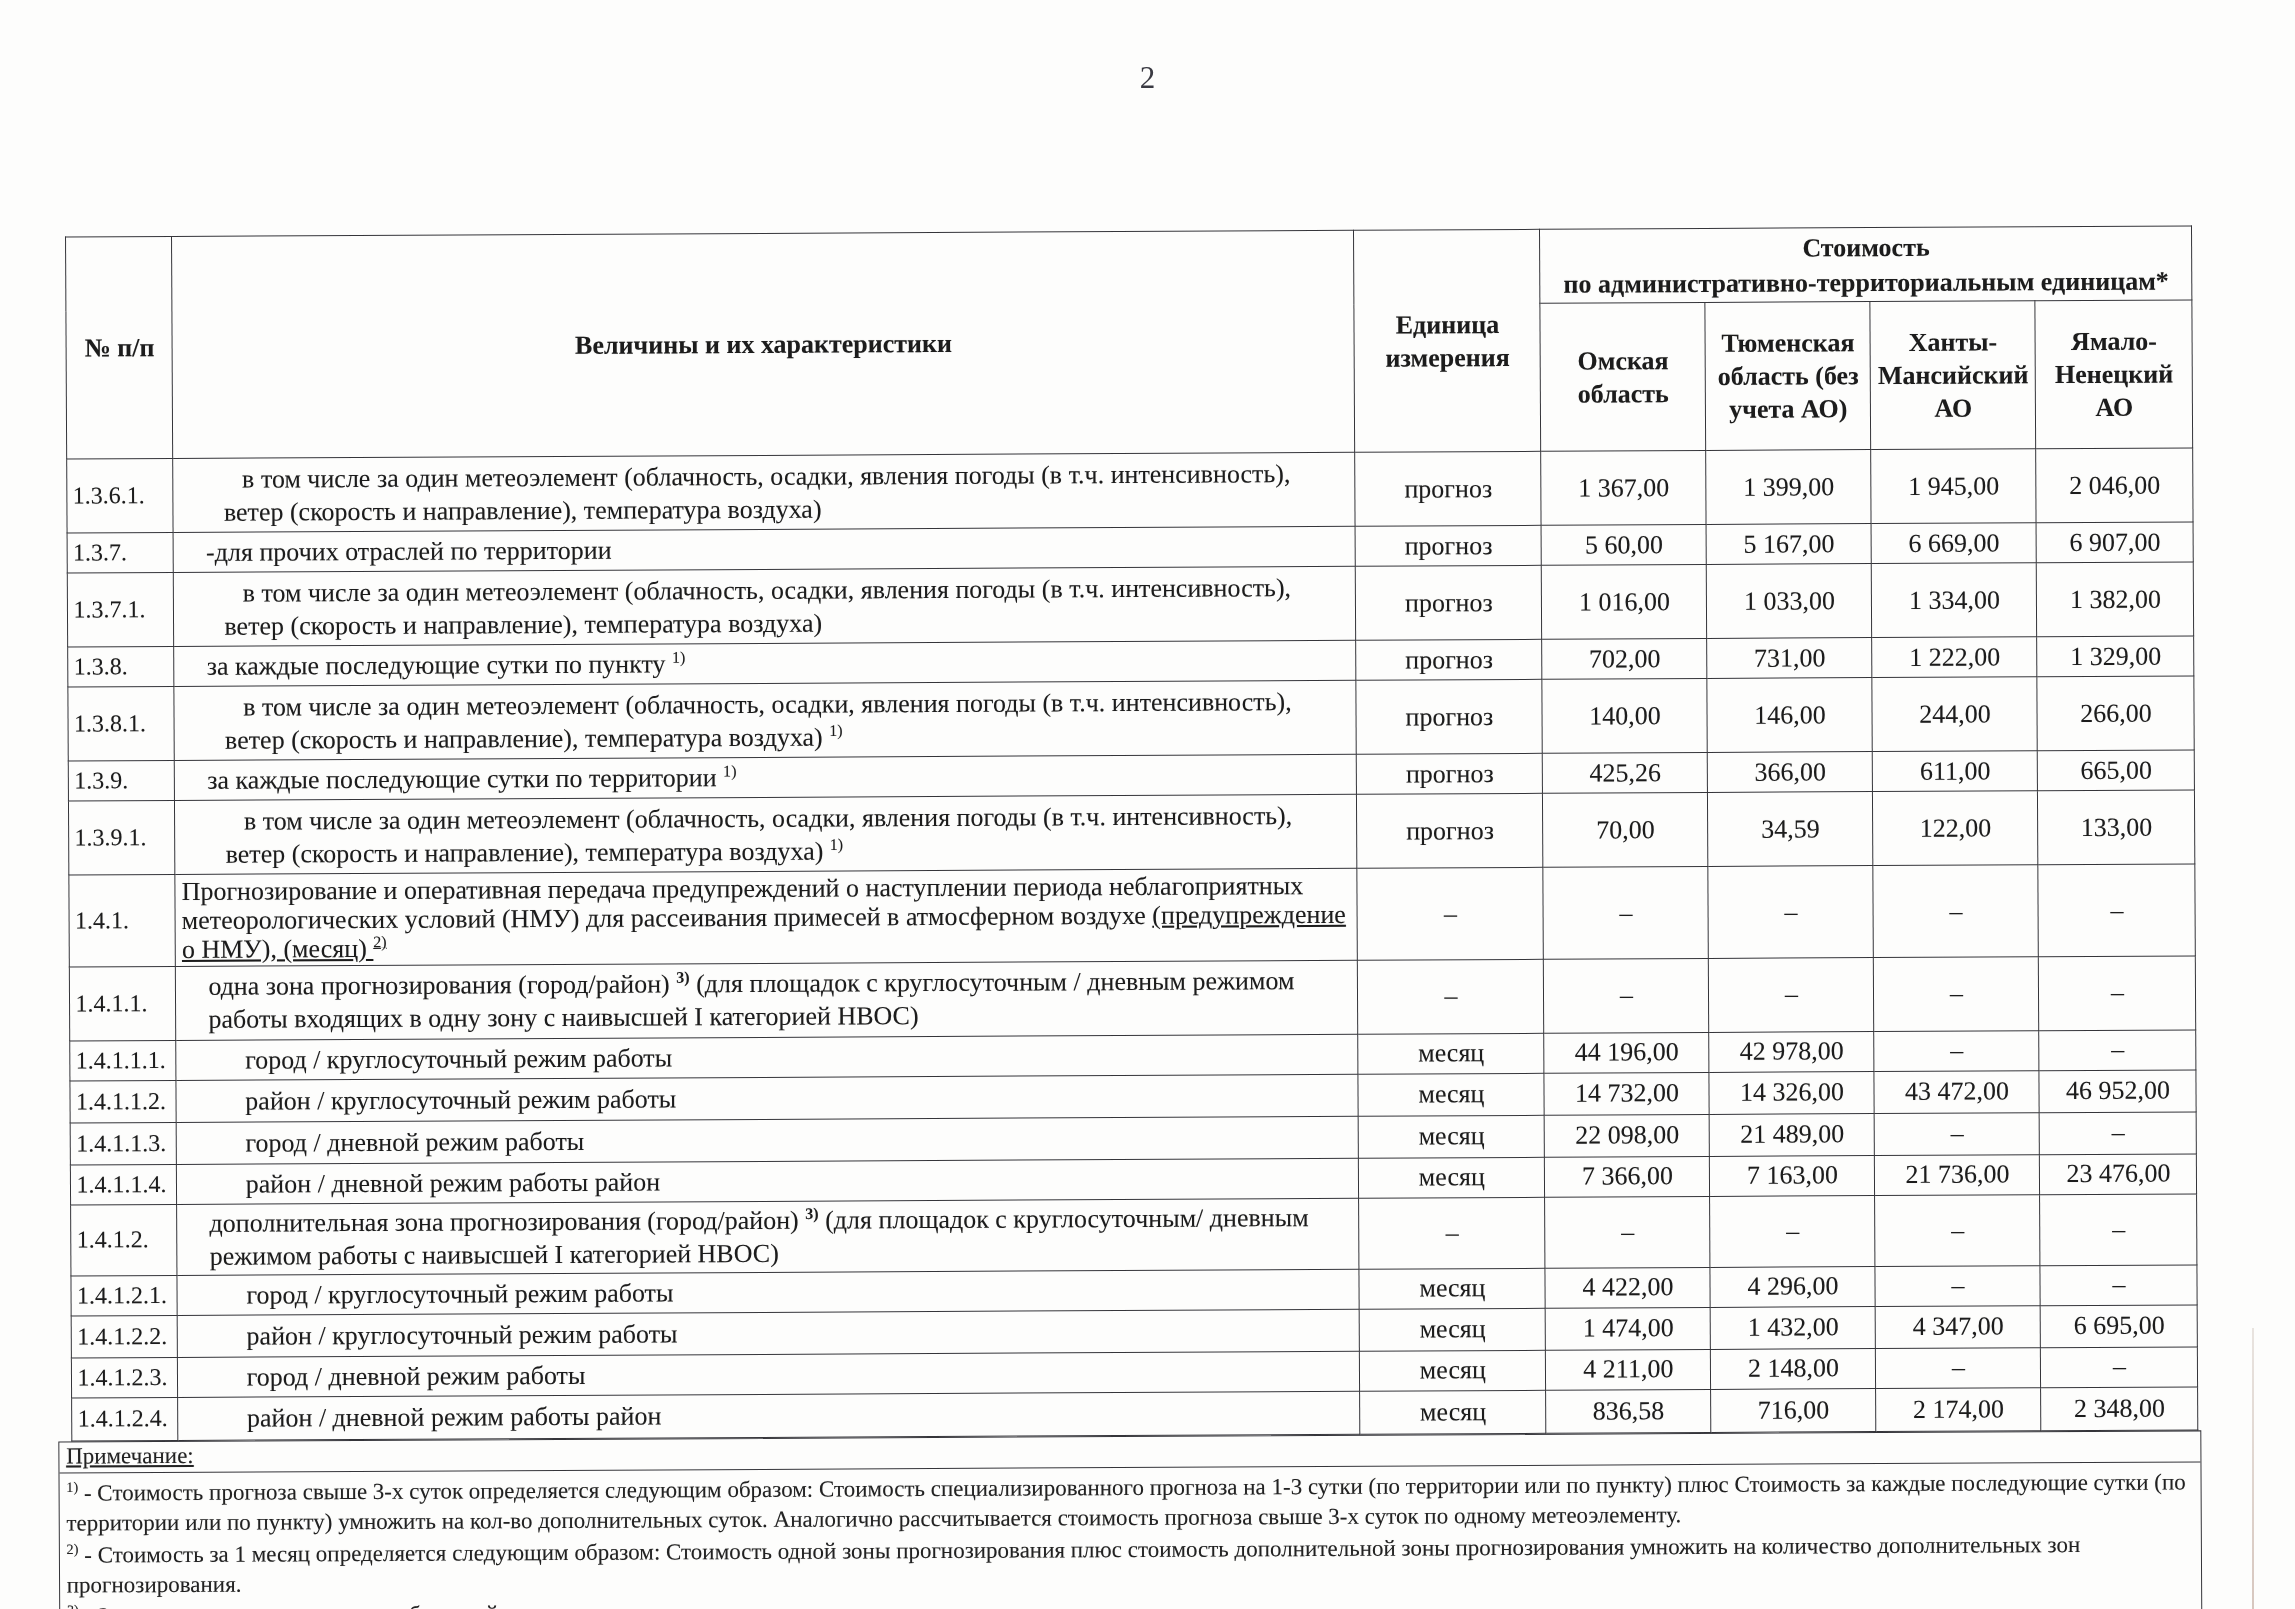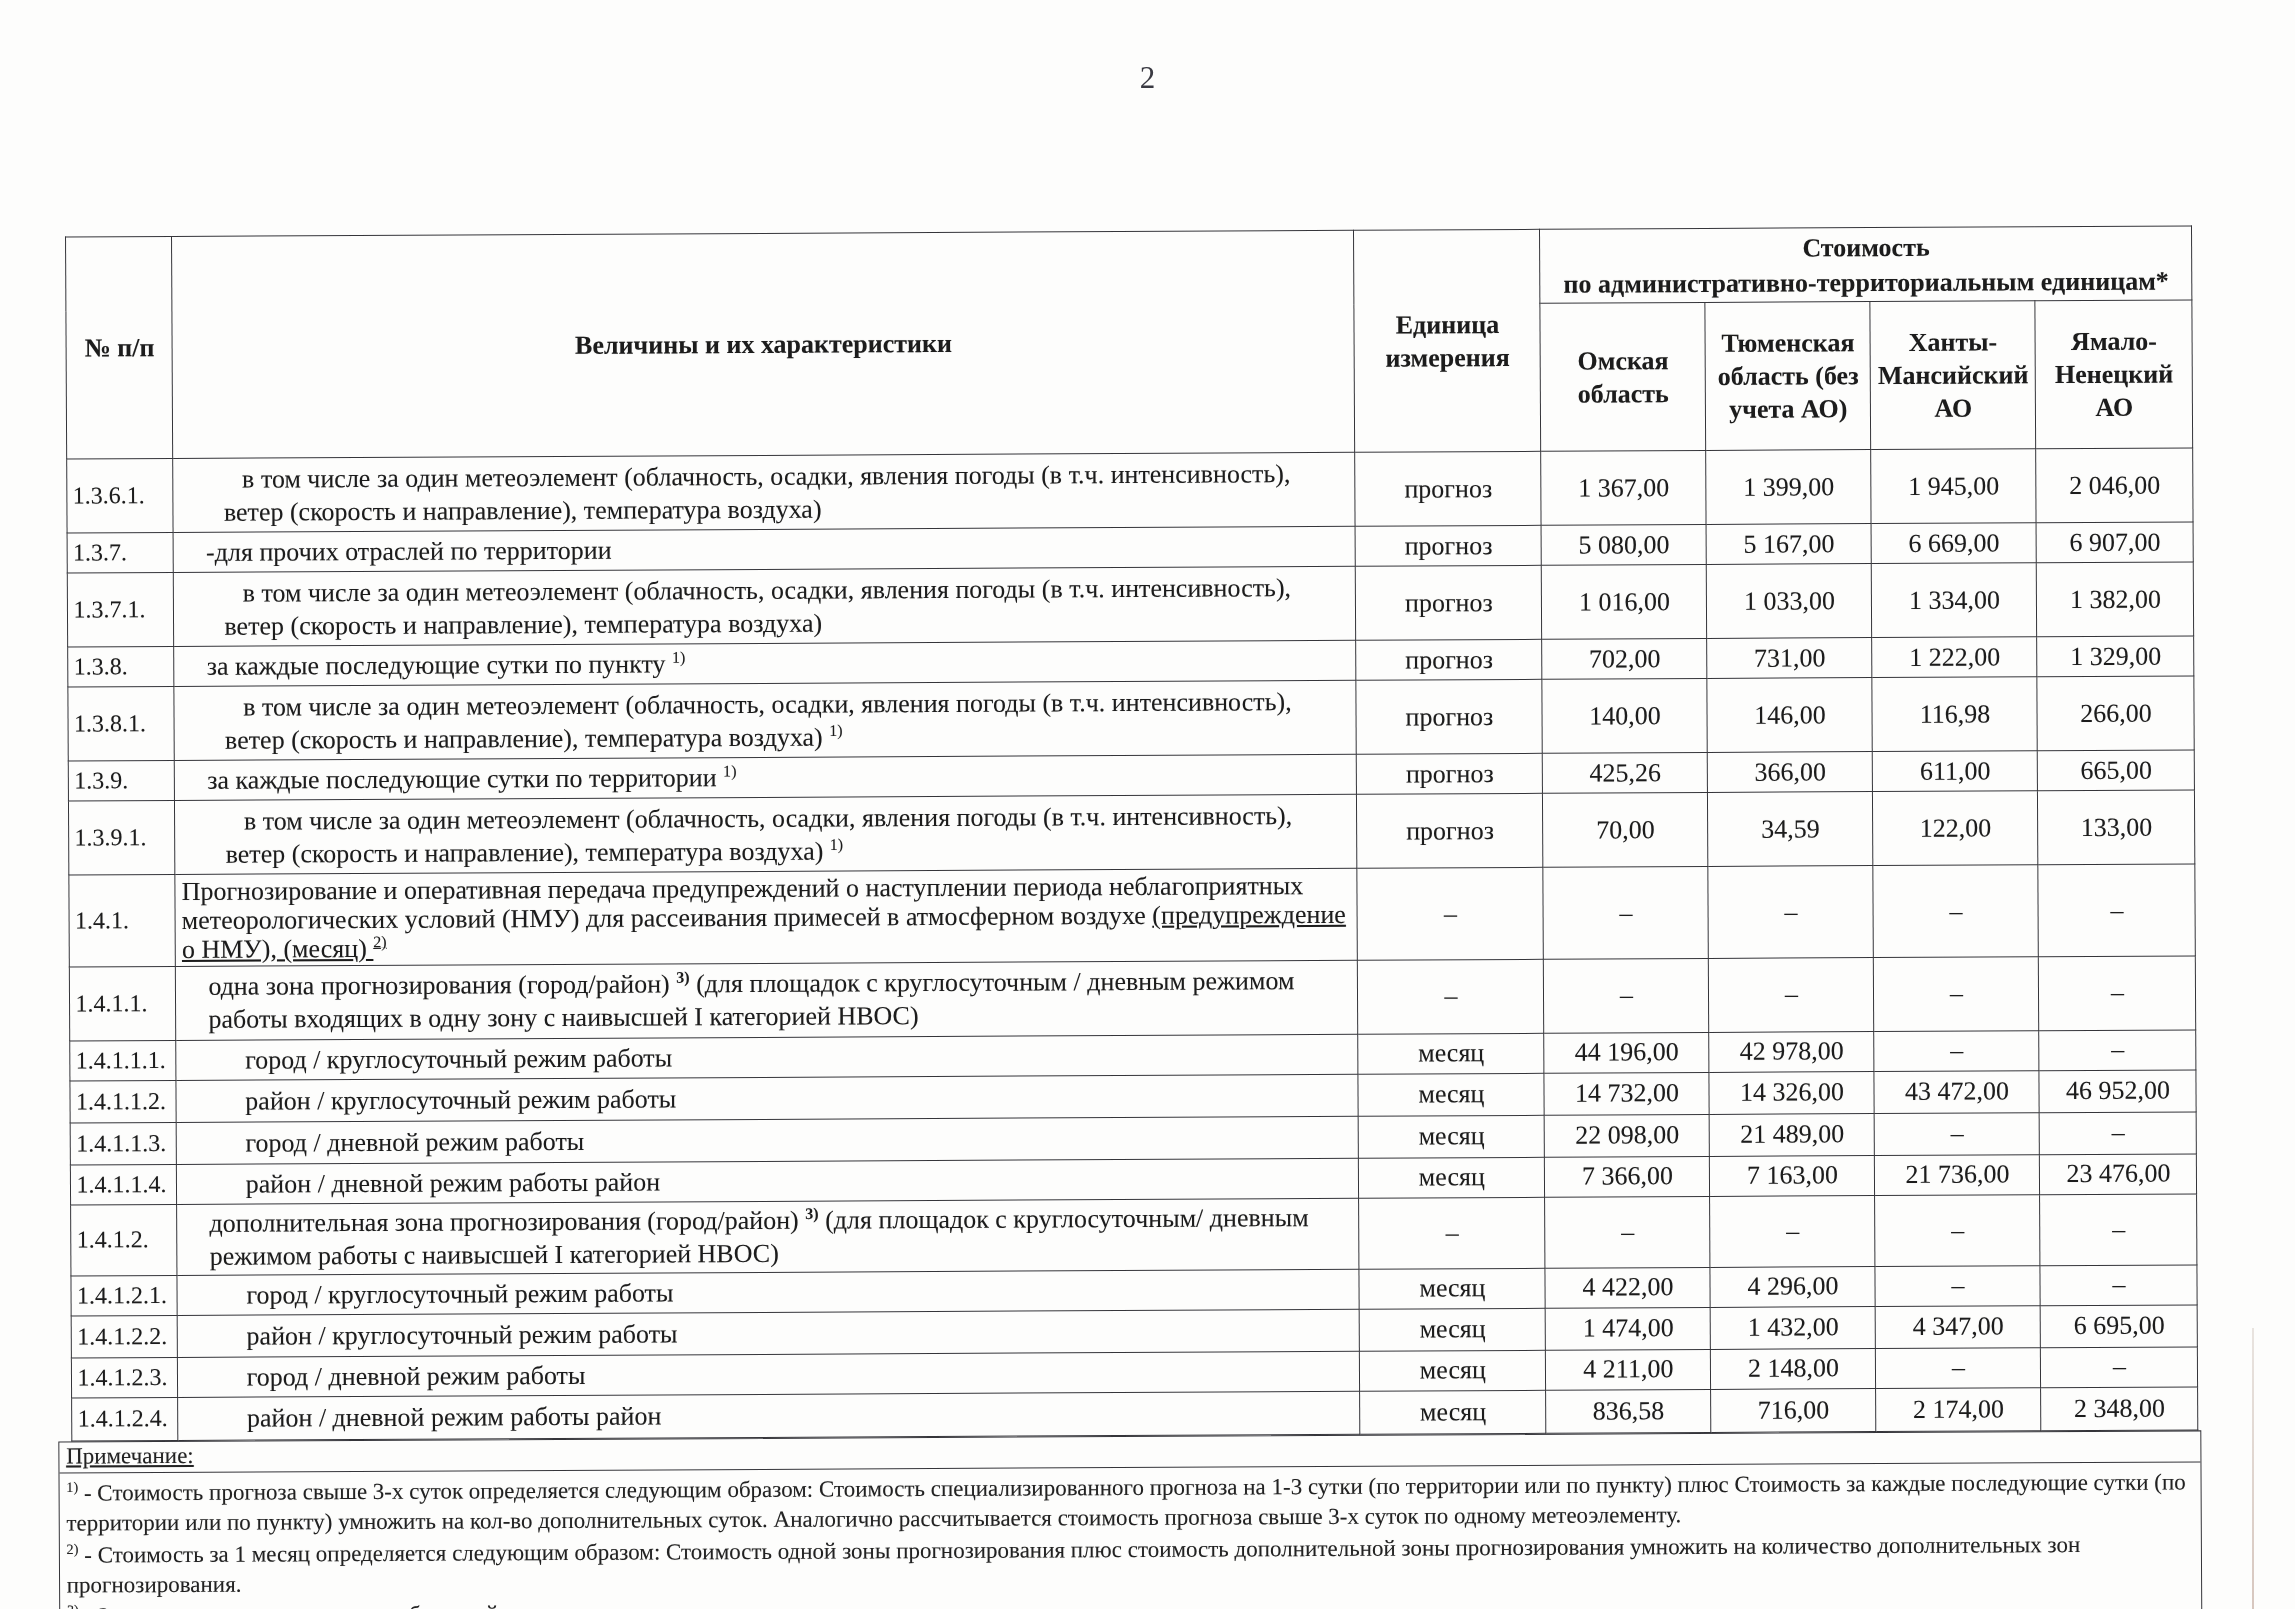--- a/index.html
+++ b/index.html
@@ -166,21 +166,21 @@
           <td class="c-unit">прогноз</td>
           <td class="c-val">1 367,00</td>
           <td class="c-val">1 399,00</td>
           <td class="c-val">1 945,00</td>
           <td class="c-val">2 046,00</td>
         </tr>
         <tr style="height: 40px;">
           <td class="c-num">1.3.7.</td>
           <td class="c-desc ind1"><span>-для прочих отраслей по территории</span></td>
           <td class="c-unit">прогноз</td>
-          <td class="c-val">5 080,00</td>
+          <td class="c-val">5 60,00</td>
           <td class="c-val">5 167,00</td>
           <td class="c-val">6 669,00</td>
           <td class="c-val">6 907,00</td>
         </tr>
         <tr style="height: 74px;">
           <td class="c-num">1.3.7.1.</td>
           <td class="c-desc ind2"><span>в том числе за один метеоэлемент (облачность, осадки, явления погоды (в т.ч. интенсивность), ветер (скорость и направление), температура воздуха)</span></td>
           <td class="c-unit">прогноз</td>
           <td class="c-val">1 016,00</td>
           <td class="c-val">1 033,00</td>
@@ -195,21 +195,21 @@
           <td class="c-val">731,00</td>
           <td class="c-val">1 222,00</td>
           <td class="c-val">1 329,00</td>
         </tr>
         <tr style="height: 74px;">
           <td class="c-num">1.3.8.1.</td>
           <td class="c-desc ind2"><span>в том числе за один метеоэлемент (облачность, осадки, явления погоды (в т.ч. интенсивность), ветер (скорость и направление), температура воздуха) </span><span class="sup">1)</span></td>
           <td class="c-unit">прогноз</td>
           <td class="c-val">140,00</td>
           <td class="c-val">146,00</td>
-          <td class="c-val">116,98</td>
+          <td class="c-val">244,00</td>
           <td class="c-val">266,00</td>
         </tr>
         <tr style="height: 40px;">
           <td class="c-num">1.3.9.</td>
           <td class="c-desc ind1"><span>за каждые последующие сутки по территории </span><span class="sup">1)</span></td>
           <td class="c-unit">прогноз</td>
           <td class="c-val">425,26</td>
           <td class="c-val">366,00</td>
           <td class="c-val">611,00</td>
           <td class="c-val">665,00</td>

